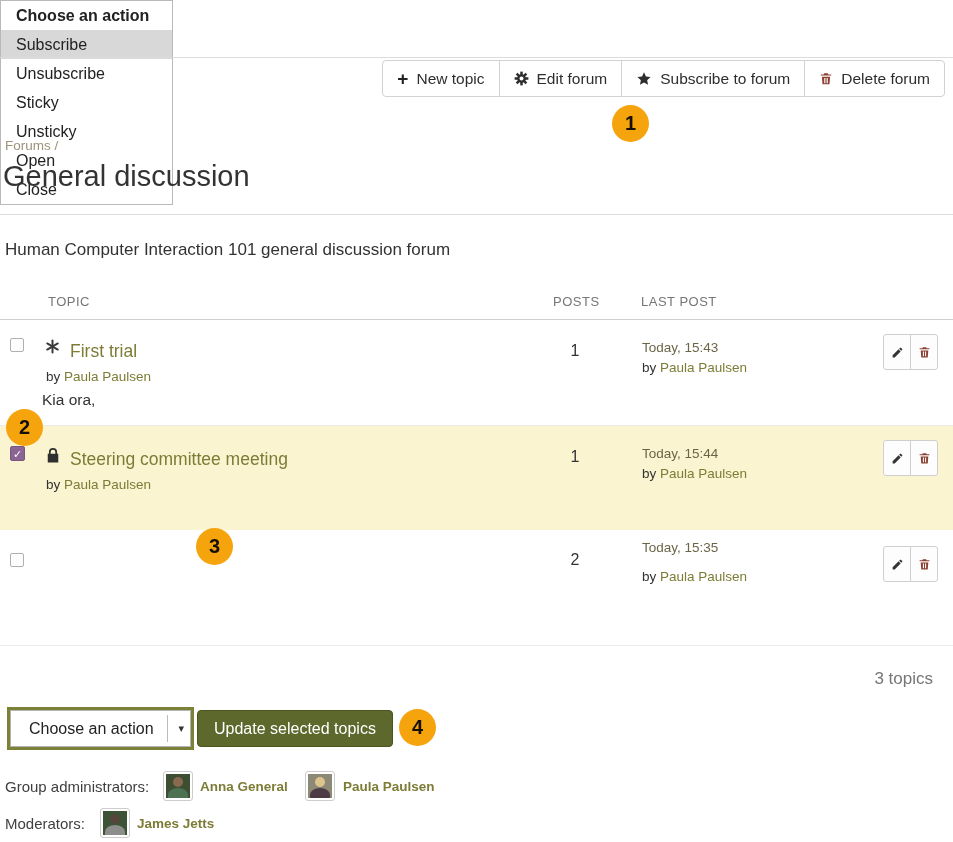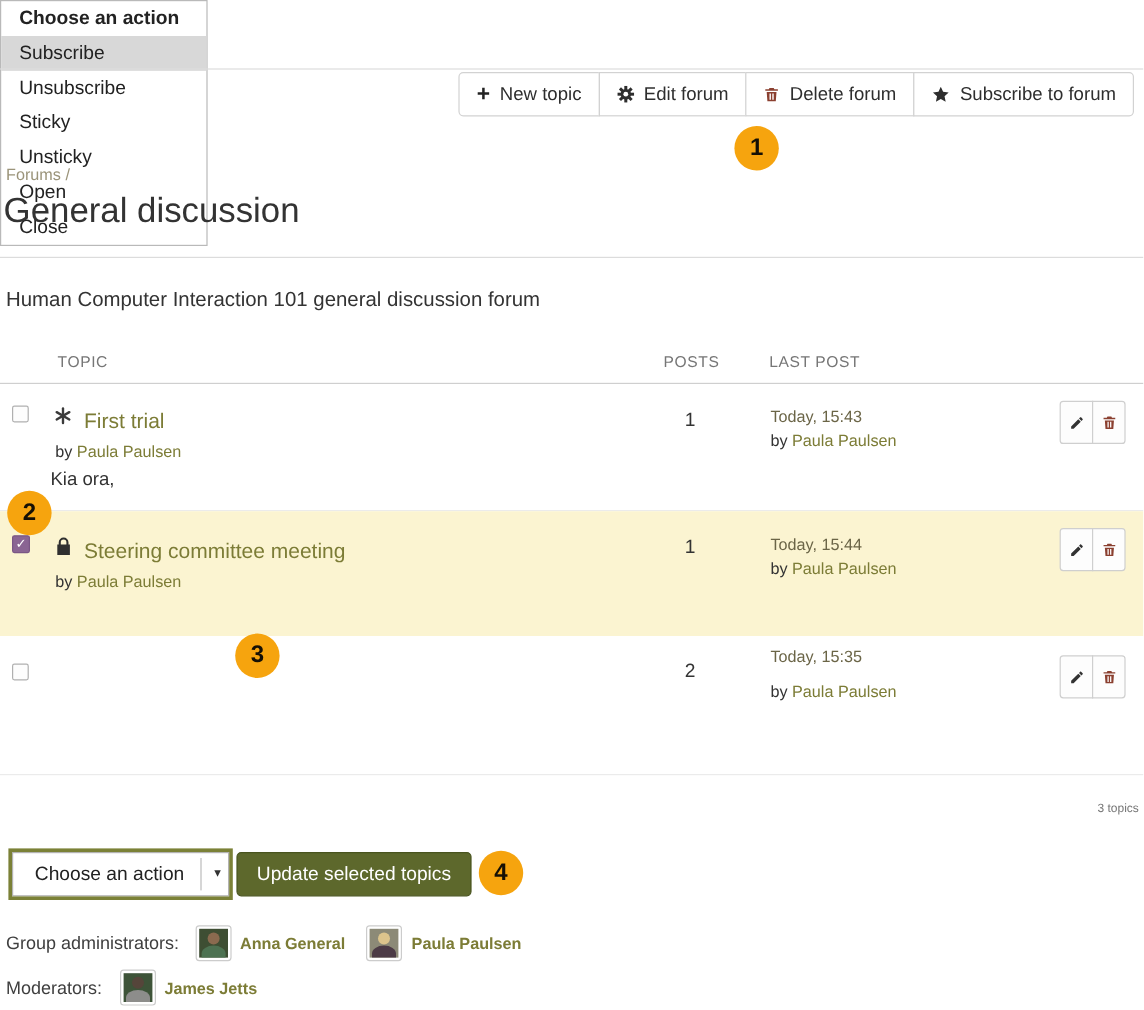--- a/index.html
+++ b/index.html
@@ -45,21 +45,21 @@
   .posts-num { position:absolute; left:553px; width:44px; text-align:center; font-size:16px; color:#333; }
   .lp-time { position:absolute; left:642px; font-size:13.5px; color:#6b6547; cursor:pointer; }
   .lastby { position:absolute; left:642px; font-size:13.5px; color:#333; }
 
   .rowbtns { position:absolute; left:883px; display:flex; }
   .ibtn { width:28px; height:36px; background:#fdfdfd; border:1px solid #cfcfcf; display:flex; align-items:center; justify-content:center;
           margin-left:-1px; cursor:pointer; }
   .ibtn:first-child { border-radius:3px 0 0 3px; margin-left:0; }
   .ibtn:last-child { border-radius:0 3px 3px 0; }
 
-  #topic-count { right:4px; top:669px; font-size:10px; color:#767676;text-align:right; }
+  #topic-count { right:20px; top:669px; font-size:17px; color:#767676;text-align:right; }
 
   
   #action-menu { left:13px; top:501px; width:173px; background:#fff; border:1px solid #b9b9b9; z-index:6; }
   .opt { height:29px; line-height:29px; padding-left:15px; font-size:16px; color:#222; cursor:pointer; }
   .opt-head { font-weight:700; }
   .opt-highlight { background:#d8d8d8; }
 
   
   #action-select { left:10px; top:710px; width:181px; height:37px; background:#fff; border:1px solid #b3b3b3;
                    outline:3px solid #7b8137; z-index:5; cursor:pointer; }
@@ -111,33 +111,33 @@
             <rect x="10" y="1" width="4" height="22" transform="rotate(45 12 12)"></rect>
             <rect x="1" y="10" width="22" height="4" transform="rotate(45 12 12)"></rect>
             <circle cx="12" cy="12" r="7"></circle>
             <circle cx="12" cy="12" r="3.2" fill="#fff"></circle>
           </svg>
         </span>
       <span>Edit forum</span>
     </div>
     <div class="tbtn">
       <span>
+          <svg width="16" height="16" viewBox="0 0 24 24" fill="#2e2e2e">
+            <path d="M12 2l2.9 6.3 6.9.8-5.1 4.7 1.4 6.8L12 17.2l-6.1 3.4 1.4-6.8L2.2 9.1l6.9-.8z"></path>
+          </svg>
+        </span>
+      <span>Subscribe to forum</span>
+    </div>
+    <div class="tbtn">
+      <span>
           <svg width="14" height="15" viewBox="0 0 24 24" fill="#8b4030">
             <path d="M9 3h6l1 2h5v2H3V5h5l1-2zm-4 6h14l-1 13H6L5 9zm4 2v9h2v-9H9zm4 0v9h2v-9h-2z"></path>
           </svg>
         </span>
       <span>Delete forum</span>
-    </div>
-    <div class="tbtn">
-      <span>
-          <svg width="16" height="16" viewBox="0 0 24 24" fill="#2e2e2e">
-            <path d="M12 2l2.9 6.3 6.9.8-5.1 4.7 1.4 6.8L12 17.2l-6.1 3.4 1.4-6.8L2.2 9.1l6.9-.8z"></path>
-          </svg>
-        </span>
-      <span>Subscribe to forum</span>
     </div>
   </div>
 
   <div id="badge-1" class="badge">1</div>
 
   <div id="breadcrumb" class="abs">Forums /</div>
   <div id="forum-heading" class="abs">General discussion</div>
   <div class="hr" style="top:214px;"></div>
   <div id="forum-desc" class="abs">Human Computer Interaction 101 general discussion forum</div>
 

